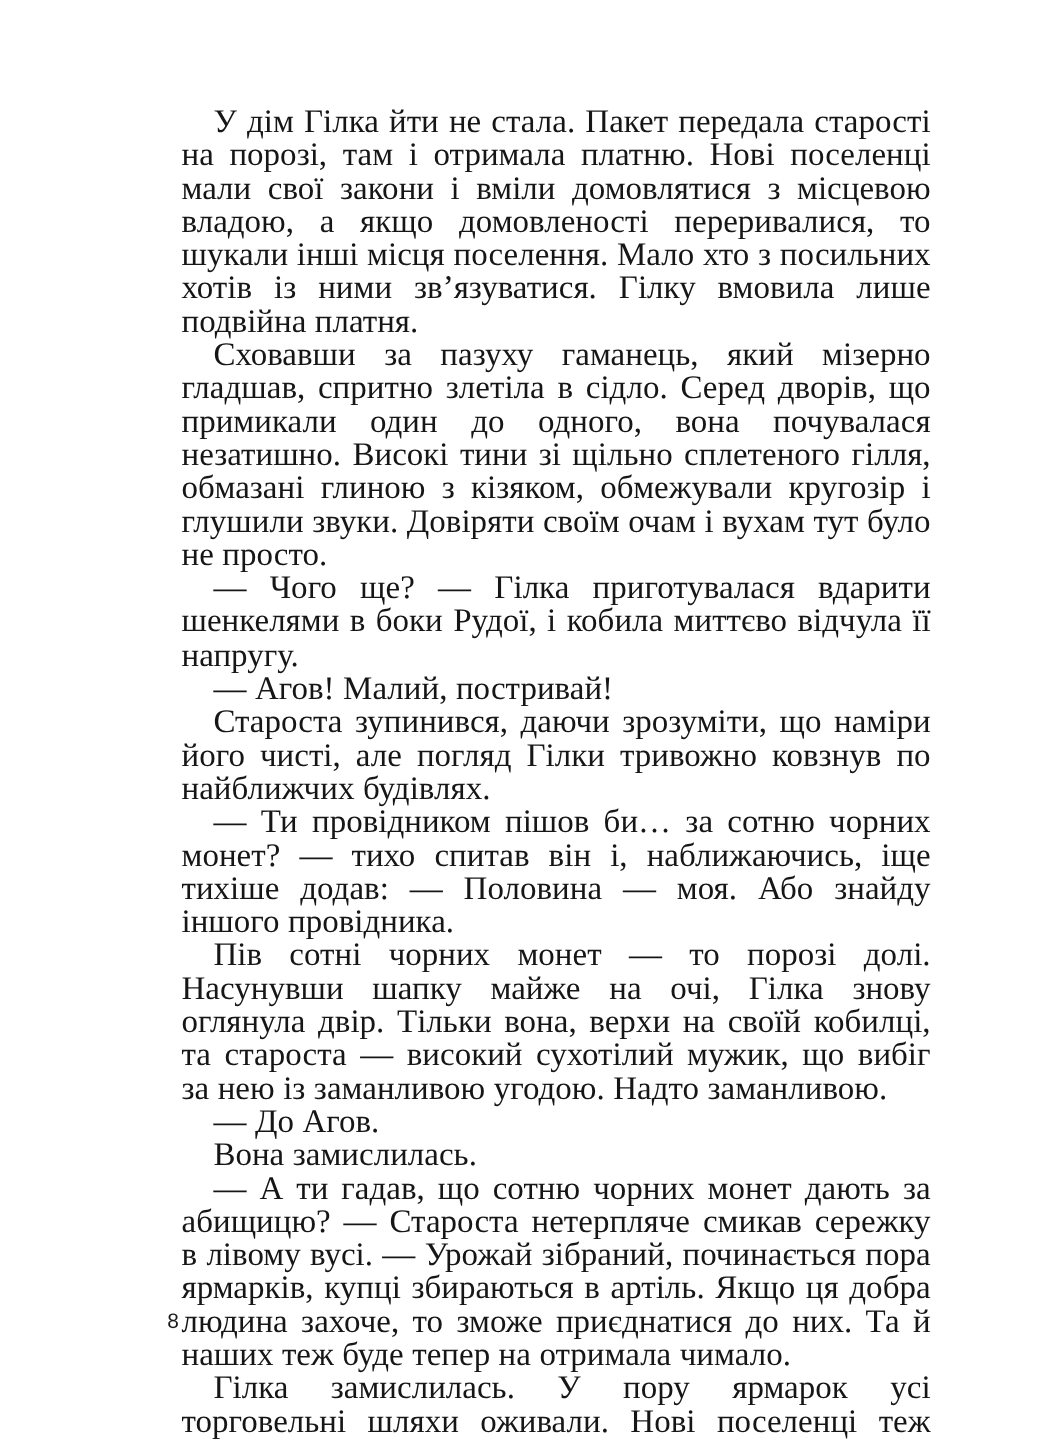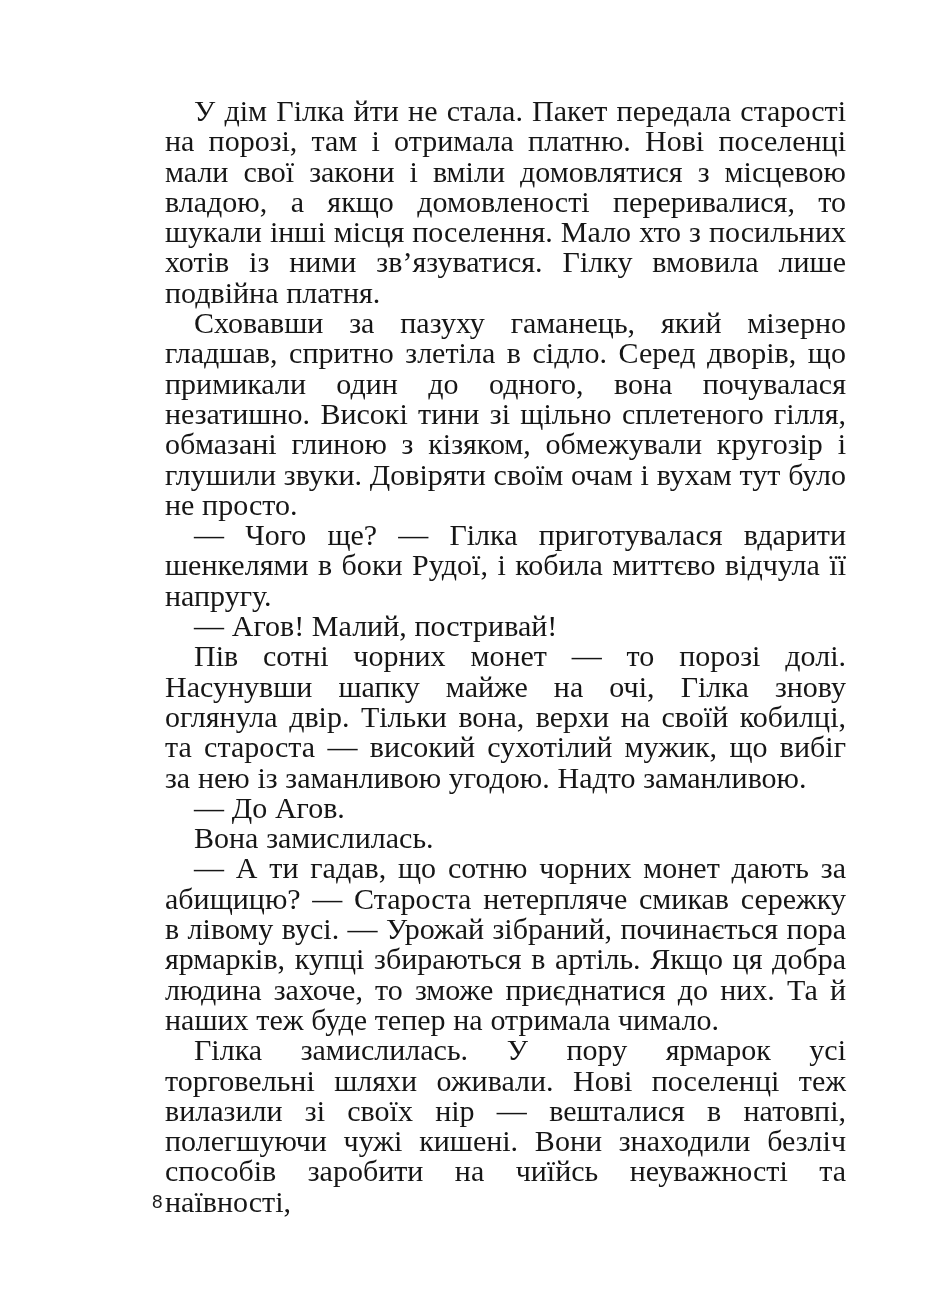--- a/index.html
+++ b/index.html
@@ -51,20 +51,22 @@
 </head>
 <body>
 
 <div class="page">
 
   <div class="text-block">
     <p class="para">У дім Гілка йти не стала. Пакет передала старості на порозі, там і отримала платню. Нові поселенці мали свої закони і вміли домовлятися з місцевою владою, а якщо домовленості переривалися, то шукали інші місця поселення. Мало хто з посильних хотів із ними зв’язуватися. Гілку вмовила лише подвійна платня.</p>
     <p class="para">Сховавши за пазуху гаманець, який мізерно гладшав, спритно злетіла в сідло. Серед дворів, що примикали один до одного, вона почувалася незатишно. Високі тини зі щільно сплетеного гілля, обмазані глиною з кізяком, обмежували кругозір і глушили звуки. Довіряти своїм очам і вухам тут було не просто.</p>
     <p class="para">— Чого ще? — Гілка приготувалася вдарити шенкелями в боки Рудої, і кобила миттєво відчула її напругу.</p>
     <p class="para">— Агов! Малий, постривай!</p>
+    <p class="para">Староста зупинився, даючи зрозуміти, що наміри його чисті, але погляд Гілки тривожно ковзнув по найближчих будівлях.</p>
+    <p class="para">— Ти провідником пішов би… за сотню чорних монет? — тихо спитав він і, наближаючись, іще тихіше додав: — Половина — моя. Або знайду іншого провідника.</p>
     <p class="para">Пів сотні чорних монет — то порозі долі. Насунувши шапку майже на очі, Гілка знову оглянула двір. Тільки вона, верхи на своїй кобилці, та староста — високий сухотілий мужик, що вибіг за нею із заманливою угодою. Надто заманливою.</p>
     <p class="para">— До Агов.</p>
     <p class="para">Вона замислилась.</p>
     <p class="para">— А ти гадав, що сотню чорних монет дають за абищицю? — Староста нетерпляче смикав сережку в лівому вусі. — Урожай зібраний, починається пора ярмарків, купці збираються в артіль. Якщо ця добра людина захоче, то зможе приєднатися до них. Та й наших теж буде тепер на отримала чимало.</p>
     <p class="para">Гілка замислилась. У пору ярмарок усі торговельні шляхи оживали. Нові поселенці теж вилазили зі своїх нір — вешталися в натовпі, полегшуючи чужі кишені. Вони знаходили безліч способів заробити на чиїйсь неуважності та наївності,</p>
   </div>
 
   <div class="page-number">8</div>
 
 </div>

